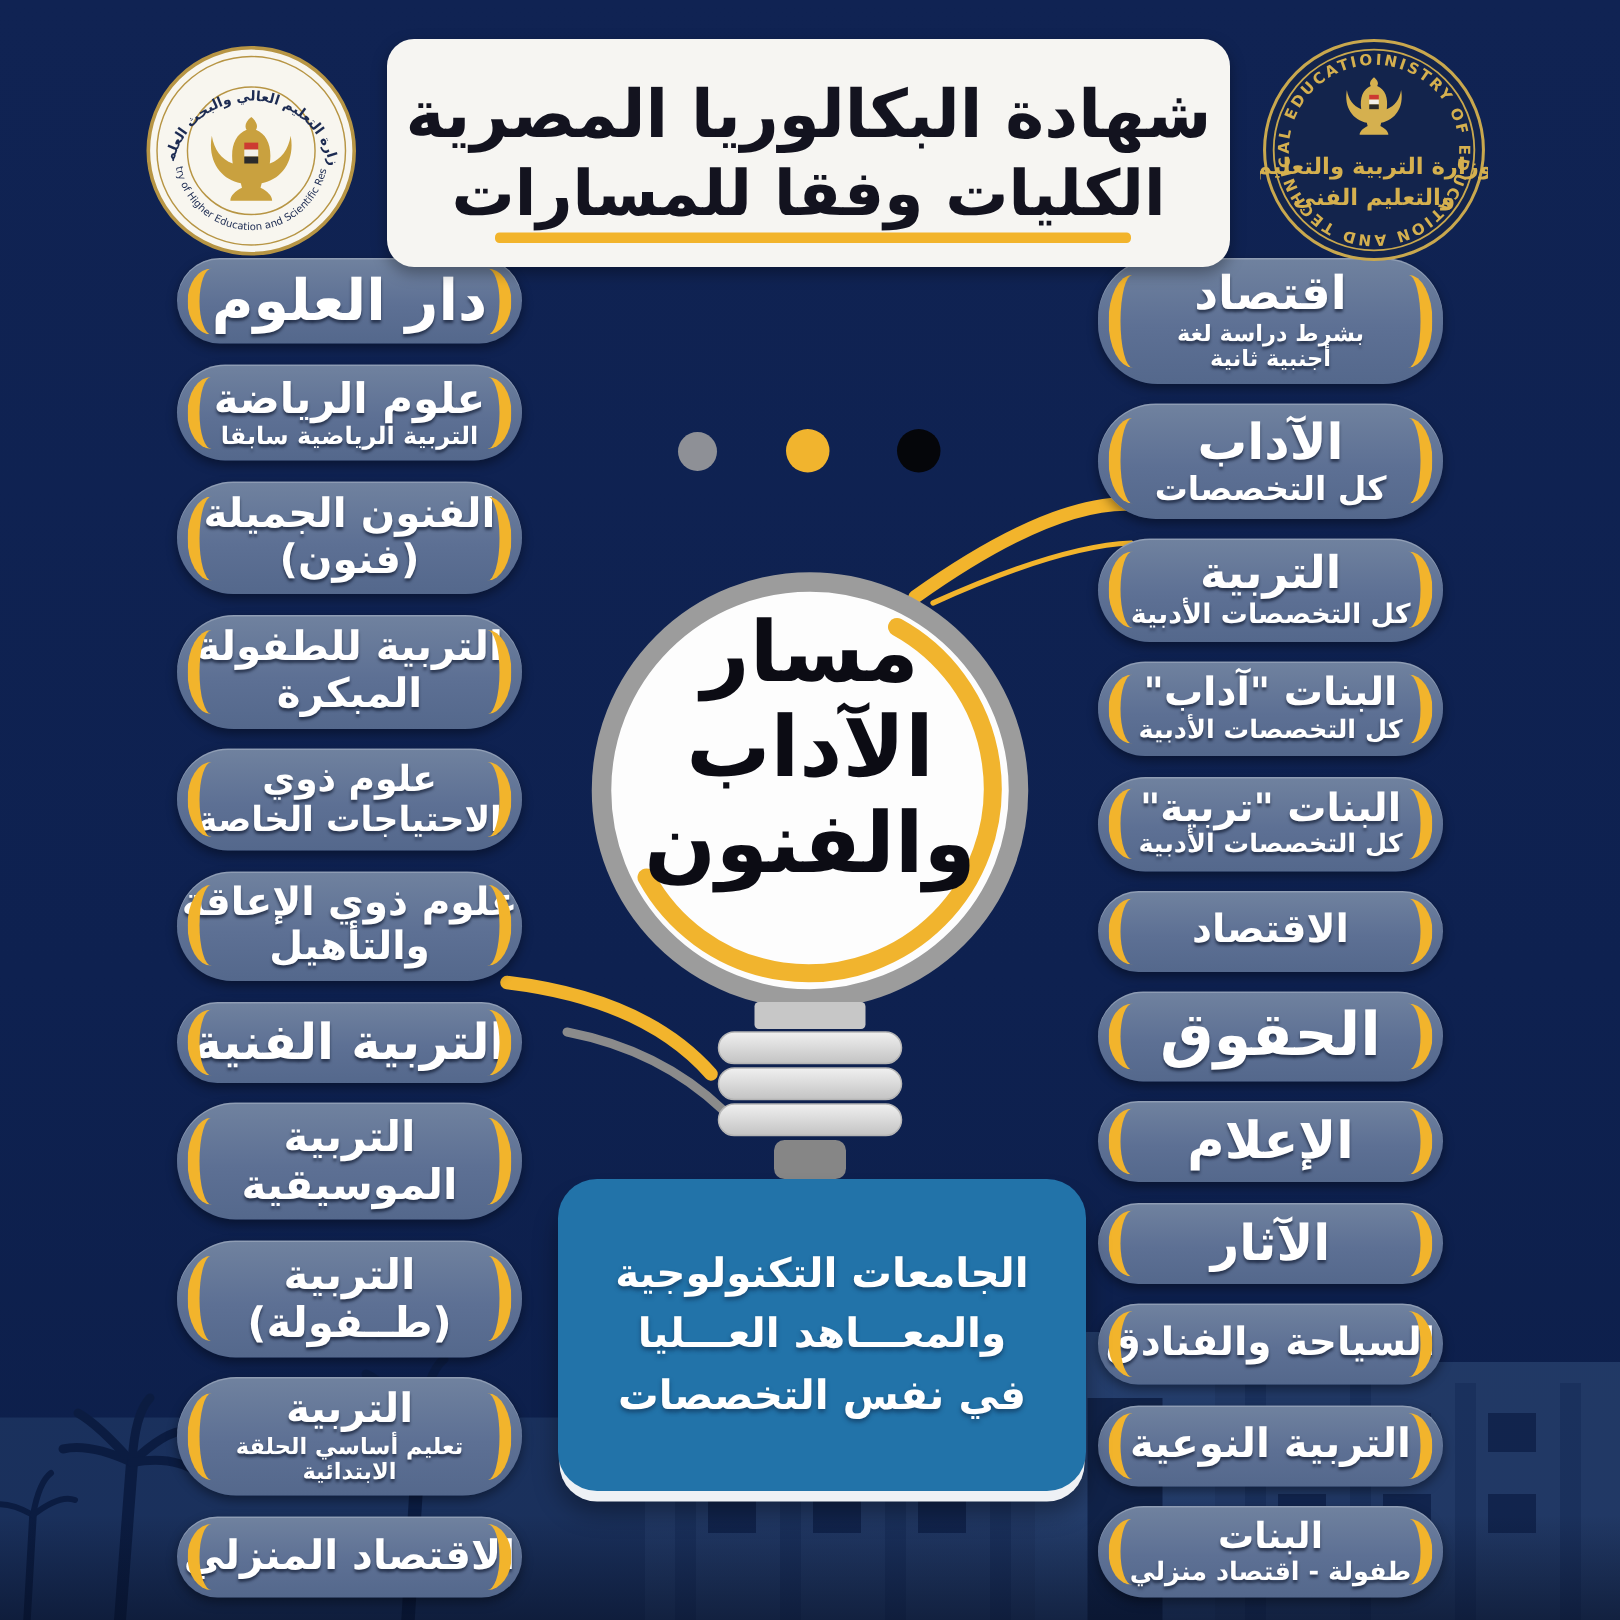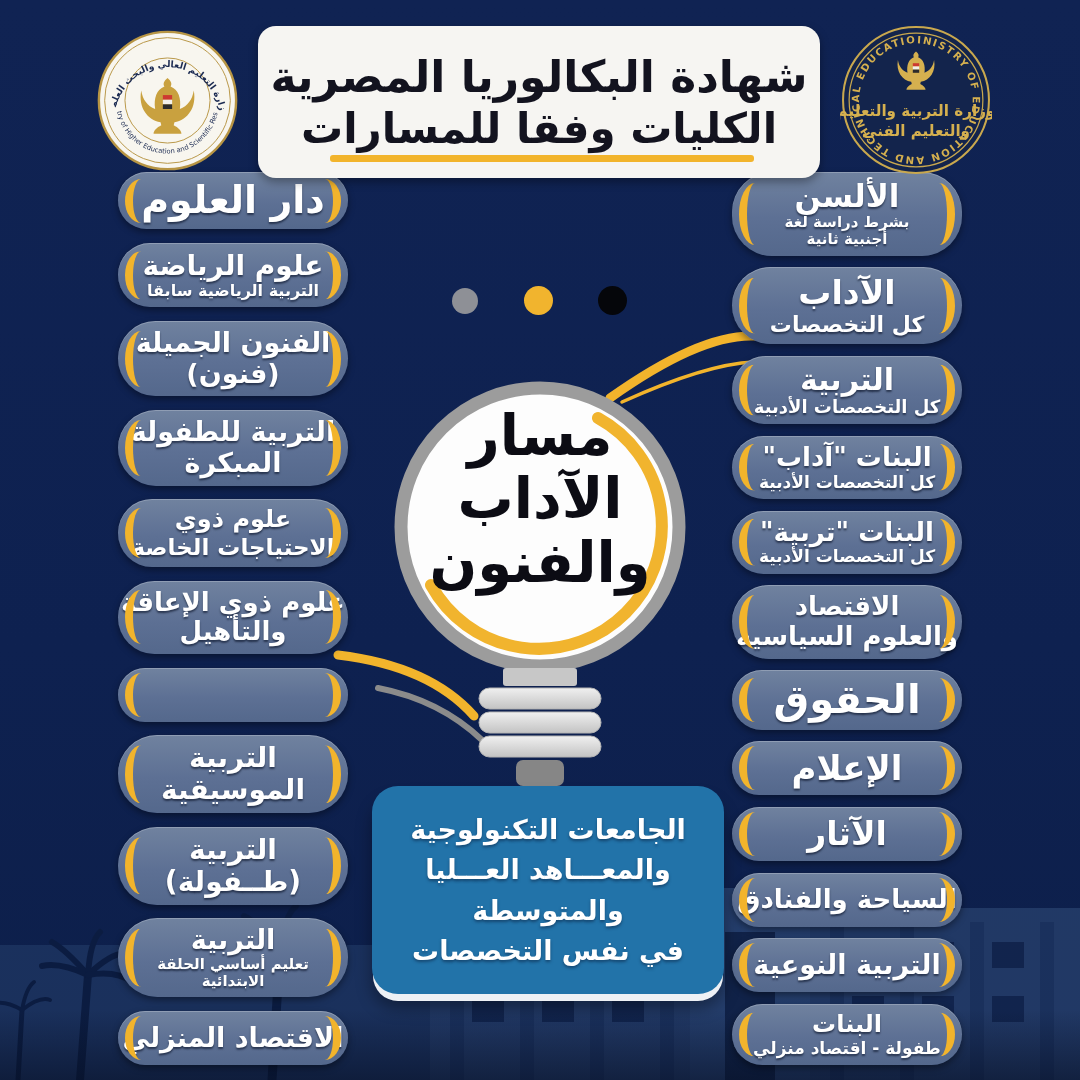--- a/index.html
+++ b/index.html
@@ -204,20 +204,21 @@
         <span class="paren paren-r"></span>
       </div>
     <div class="pill">
         <span class="paren paren-l"></span>
         <div class="main f26">علوم ذوي الإعاقة</div>
         <div class="sub f26">والتأهيل</div>
         <span class="paren paren-r"></span>
       </div>
     <div class="pill">
         <span class="paren paren-l"></span>
+        <div class="main f33">التربية الفنية</div>
         <span class="paren paren-r"></span>
       </div>
     <div class="pill">
         <span class="paren paren-l"></span>
         <div class="main f28">التربية</div>
         <div class="sub f28">الموسيقية</div>
         <span class="paren paren-r"></span>
       </div>
     <div class="pill">
         <span class="paren paren-l"></span>
@@ -234,21 +235,21 @@
     <div class="pill">
         <span class="paren paren-l"></span>
         <div class="main f27">الاقتصاد المنزلي</div>
         <span class="paren paren-r"></span>
       </div>
   </div>
 
   <div class="col col-right">
     <div class="pill">
         <span class="paren paren-l"></span>
-        <div class="main f31">الألسن</div>
+        <div class="main f31">اقتصاد</div>
         <div class="sub f15 wrap">بشرط دراسة لغة أجنبية ثانية</div>
         <span class="paren paren-r"></span>
       </div>
     <div class="pill">
         <span class="paren paren-l"></span>
         <div class="main f33">الآداب</div>
         <div class="sub f22">كل التخصصات</div>
         <span class="paren paren-r"></span>
       </div>
     <div class="pill">
@@ -265,21 +266,20 @@
       </div>
     <div class="pill">
         <span class="paren paren-l"></span>
         <div class="main f26">البنات "تربية"</div>
         <div class="sub f17">كل التخصصات الأدبية</div>
         <span class="paren paren-r"></span>
       </div>
     <div class="pill">
         <span class="paren paren-l"></span>
         <div class="main f26">الاقتصاد</div>
-        <div class="sub f26">والعلوم السياسية</div>
         <span class="paren paren-r"></span>
       </div>
     <div class="pill">
         <span class="paren paren-l"></span>
         <div class="main f35">الحقوق</div>
         <span class="paren paren-r"></span>
       </div>
     <div class="pill">
         <span class="paren paren-l"></span>
         <div class="main f34">الإعلام</div>
@@ -327,17 +327,16 @@
     <div class="bulb-text">
       <div>مسار</div>
       <div>الآداب</div>
       <div>والفنون</div>
     </div>
   </div>
 
   <div class="info-box">
     <div>الجامعات التكنولوجية</div>
     <div>والمعـــاهد العـــليا</div>
-    <div>والمتوسطة</div>
     <div>في نفس التخصصات</div>
   </div>
 
 </div>
 
 </body></html>

